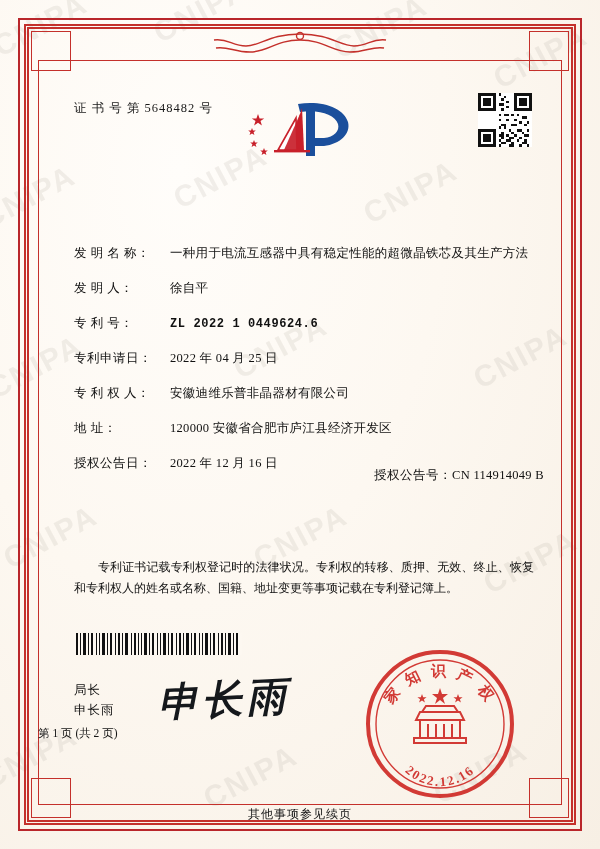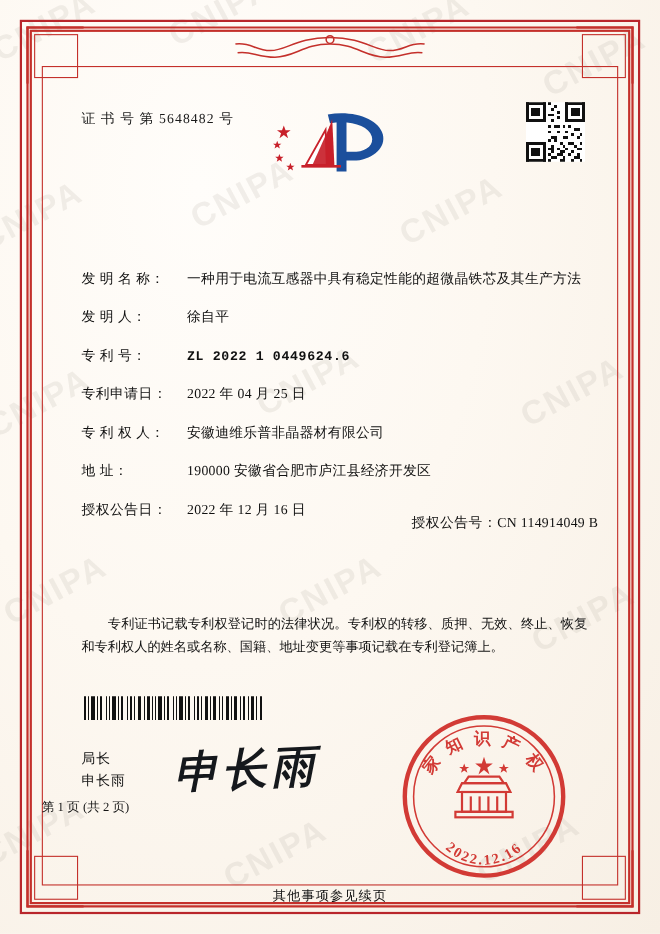--- a/index.html
+++ b/index.html
@@ -376,21 +376,21 @@
       <div class="row">
         <span class="lbl w4">专 利 号：</span><span class="val mono">ZL 2022 1 0449624.6</span>
       </div>
       <div class="row">
         <span class="lbl w4">专利申请日：</span><span class="val">2022 年 04 月 25 日</span>
       </div>
       <div class="row">
         <span class="lbl w4">专 利 权 人：</span><span class="val">安徽迪维乐普非晶器材有限公司</span>
       </div>
       <div class="row">
-        <span class="lbl w4">地 址：</span><span class="val">190000 安徽省合肥市庐江县经济开发区</span>
+        <span class="lbl w4">地 址：</span><span class="val">120000 安徽省合肥市庐江县经济开发区</span>
       </div>
       <div class="row">
         <span class="lbl w4">授权公告日：</span><span class="val">2022 年 12 月 16 日</span>
         <span class="right-part">
           <span class="lbl">授权公告号：</span><span class="val">CN 114914049 B</span>
         </span>
       </div>
     </div>
 
     <div class="para p2">专利证书记载专利权登记时的法律状况。专利权的转移、质押、无效、终止、恢复和专利权人的姓名或名称、国籍、地址变更等事项记载在专利登记簿上。</div>

